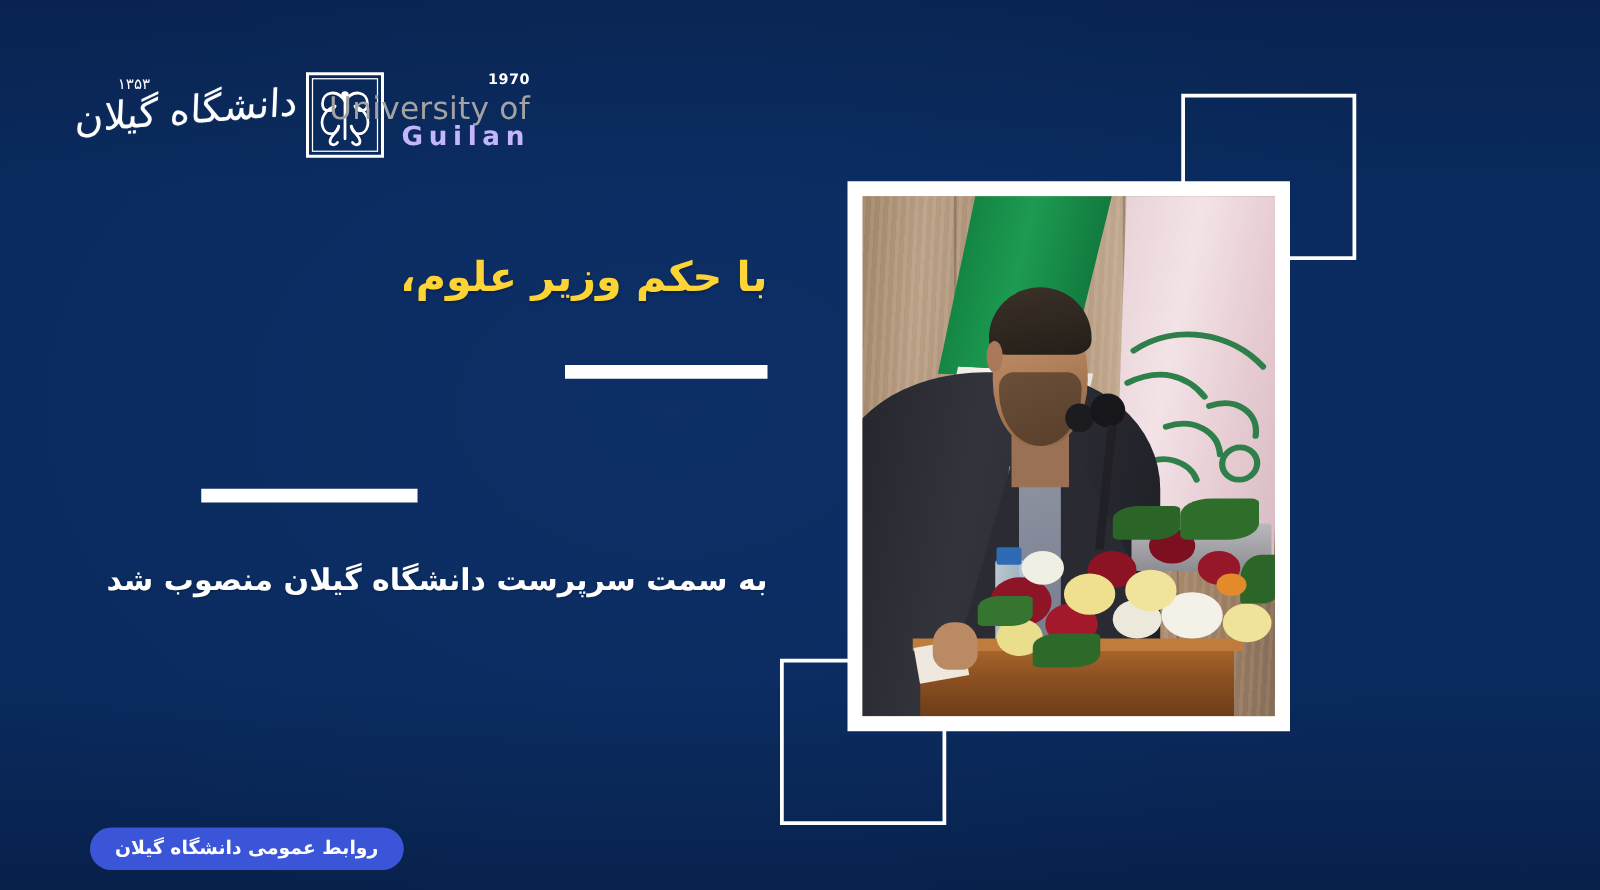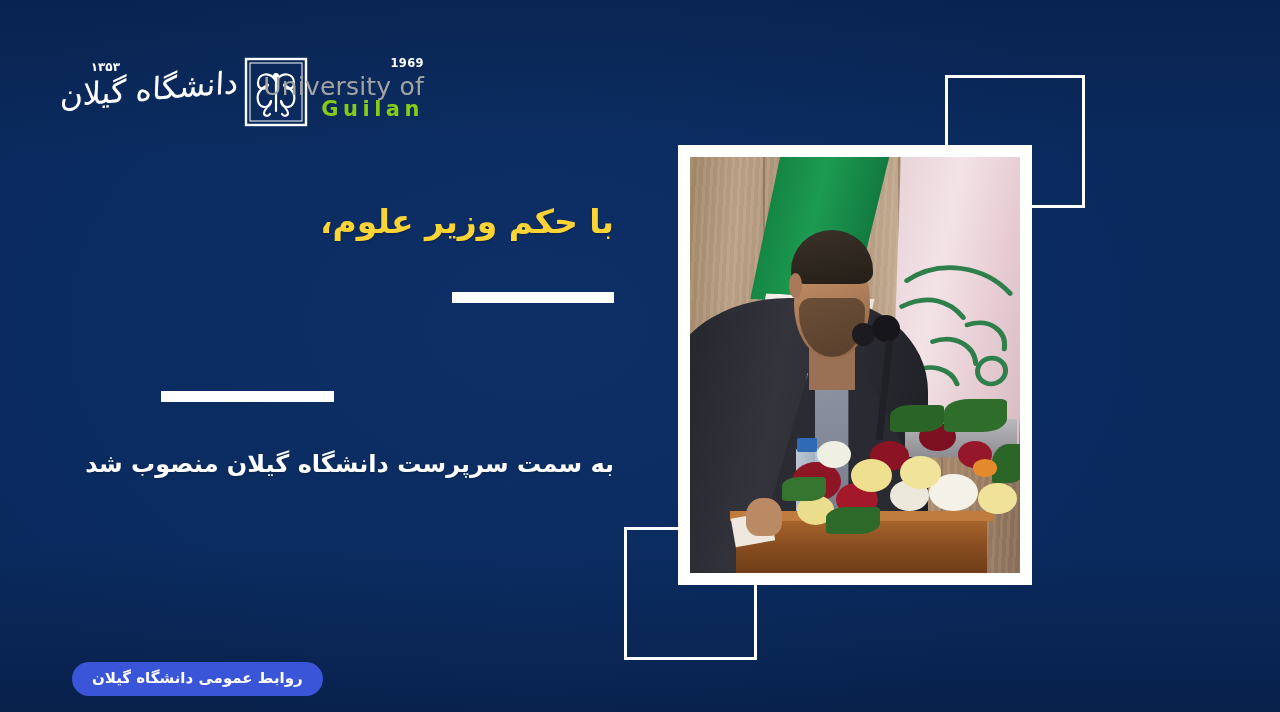--- a/index.html
+++ b/index.html
@@ -70,21 +70,21 @@
     white-space: nowrap;
     text-shadow: 0 0 1px rgba(255,255,255,0.35);
   }
   .logo-fa-year {
     position: absolute;
     right: 118px;
     top: 14px;
     color: #ffffff;
     font-size: 12px;
     letter-spacing: 0.5px;
-    font-weight: 700;
+    font-weight: 400;
     direction: ltr;
   }
 
   .logo-mark {
     position: relative;
     width: 64px;
     height: 70px;
     flex: 0 0 auto;
     margin: 0 6px;
   }
@@ -113,21 +113,21 @@
     color: #a3a3a3;
     font-size: 25px;
     font-weight: 400;
     letter-spacing: 0.2px;
     white-space: nowrap;
   }
   .logo-en-l2 {
     position: absolute;
     right: 2px;
     top: 45px;
-    color: #84cc16;
+    color: #c4b5fd;
     font-size: 21px;
     font-weight: 700;
     letter-spacing: 4.5px;
     white-space: nowrap;
     text-align: right;
   }
 
   
   .kicker {
     position: absolute;
@@ -545,21 +545,21 @@
           <path d="M32 24 C38 14, 50 16, 50 26 C50 33, 42 33, 40 28"></path>
           <path d="M24 28 C18 30, 12 36, 14 44 C16 52, 26 52, 27 44"></path>
           <path d="M40 28 C46 30, 52 36, 50 44 C48 52, 38 52, 37 44"></path>
           <path d="M27 44 C25 50, 20 52, 20 56 C20 59, 24 60, 26 57"></path>
           <path d="M37 44 C39 50, 44 52, 44 56 C44 59, 40 60, 38 57"></path>
         </g>
       </svg>
     </div>
 
     <div class="logo-en">
-      <div class="logo-en-year">1969</div>
+      <div class="logo-en-year">1970</div>
       <div class="logo-en-l1">University of</div>
       <div class="logo-en-l2">Guilan</div>
     </div>
   </div>
 
   <div class="kicker">با حکم وزیر علوم،</div>
 
   <div class="rule-top"></div>
 
 

